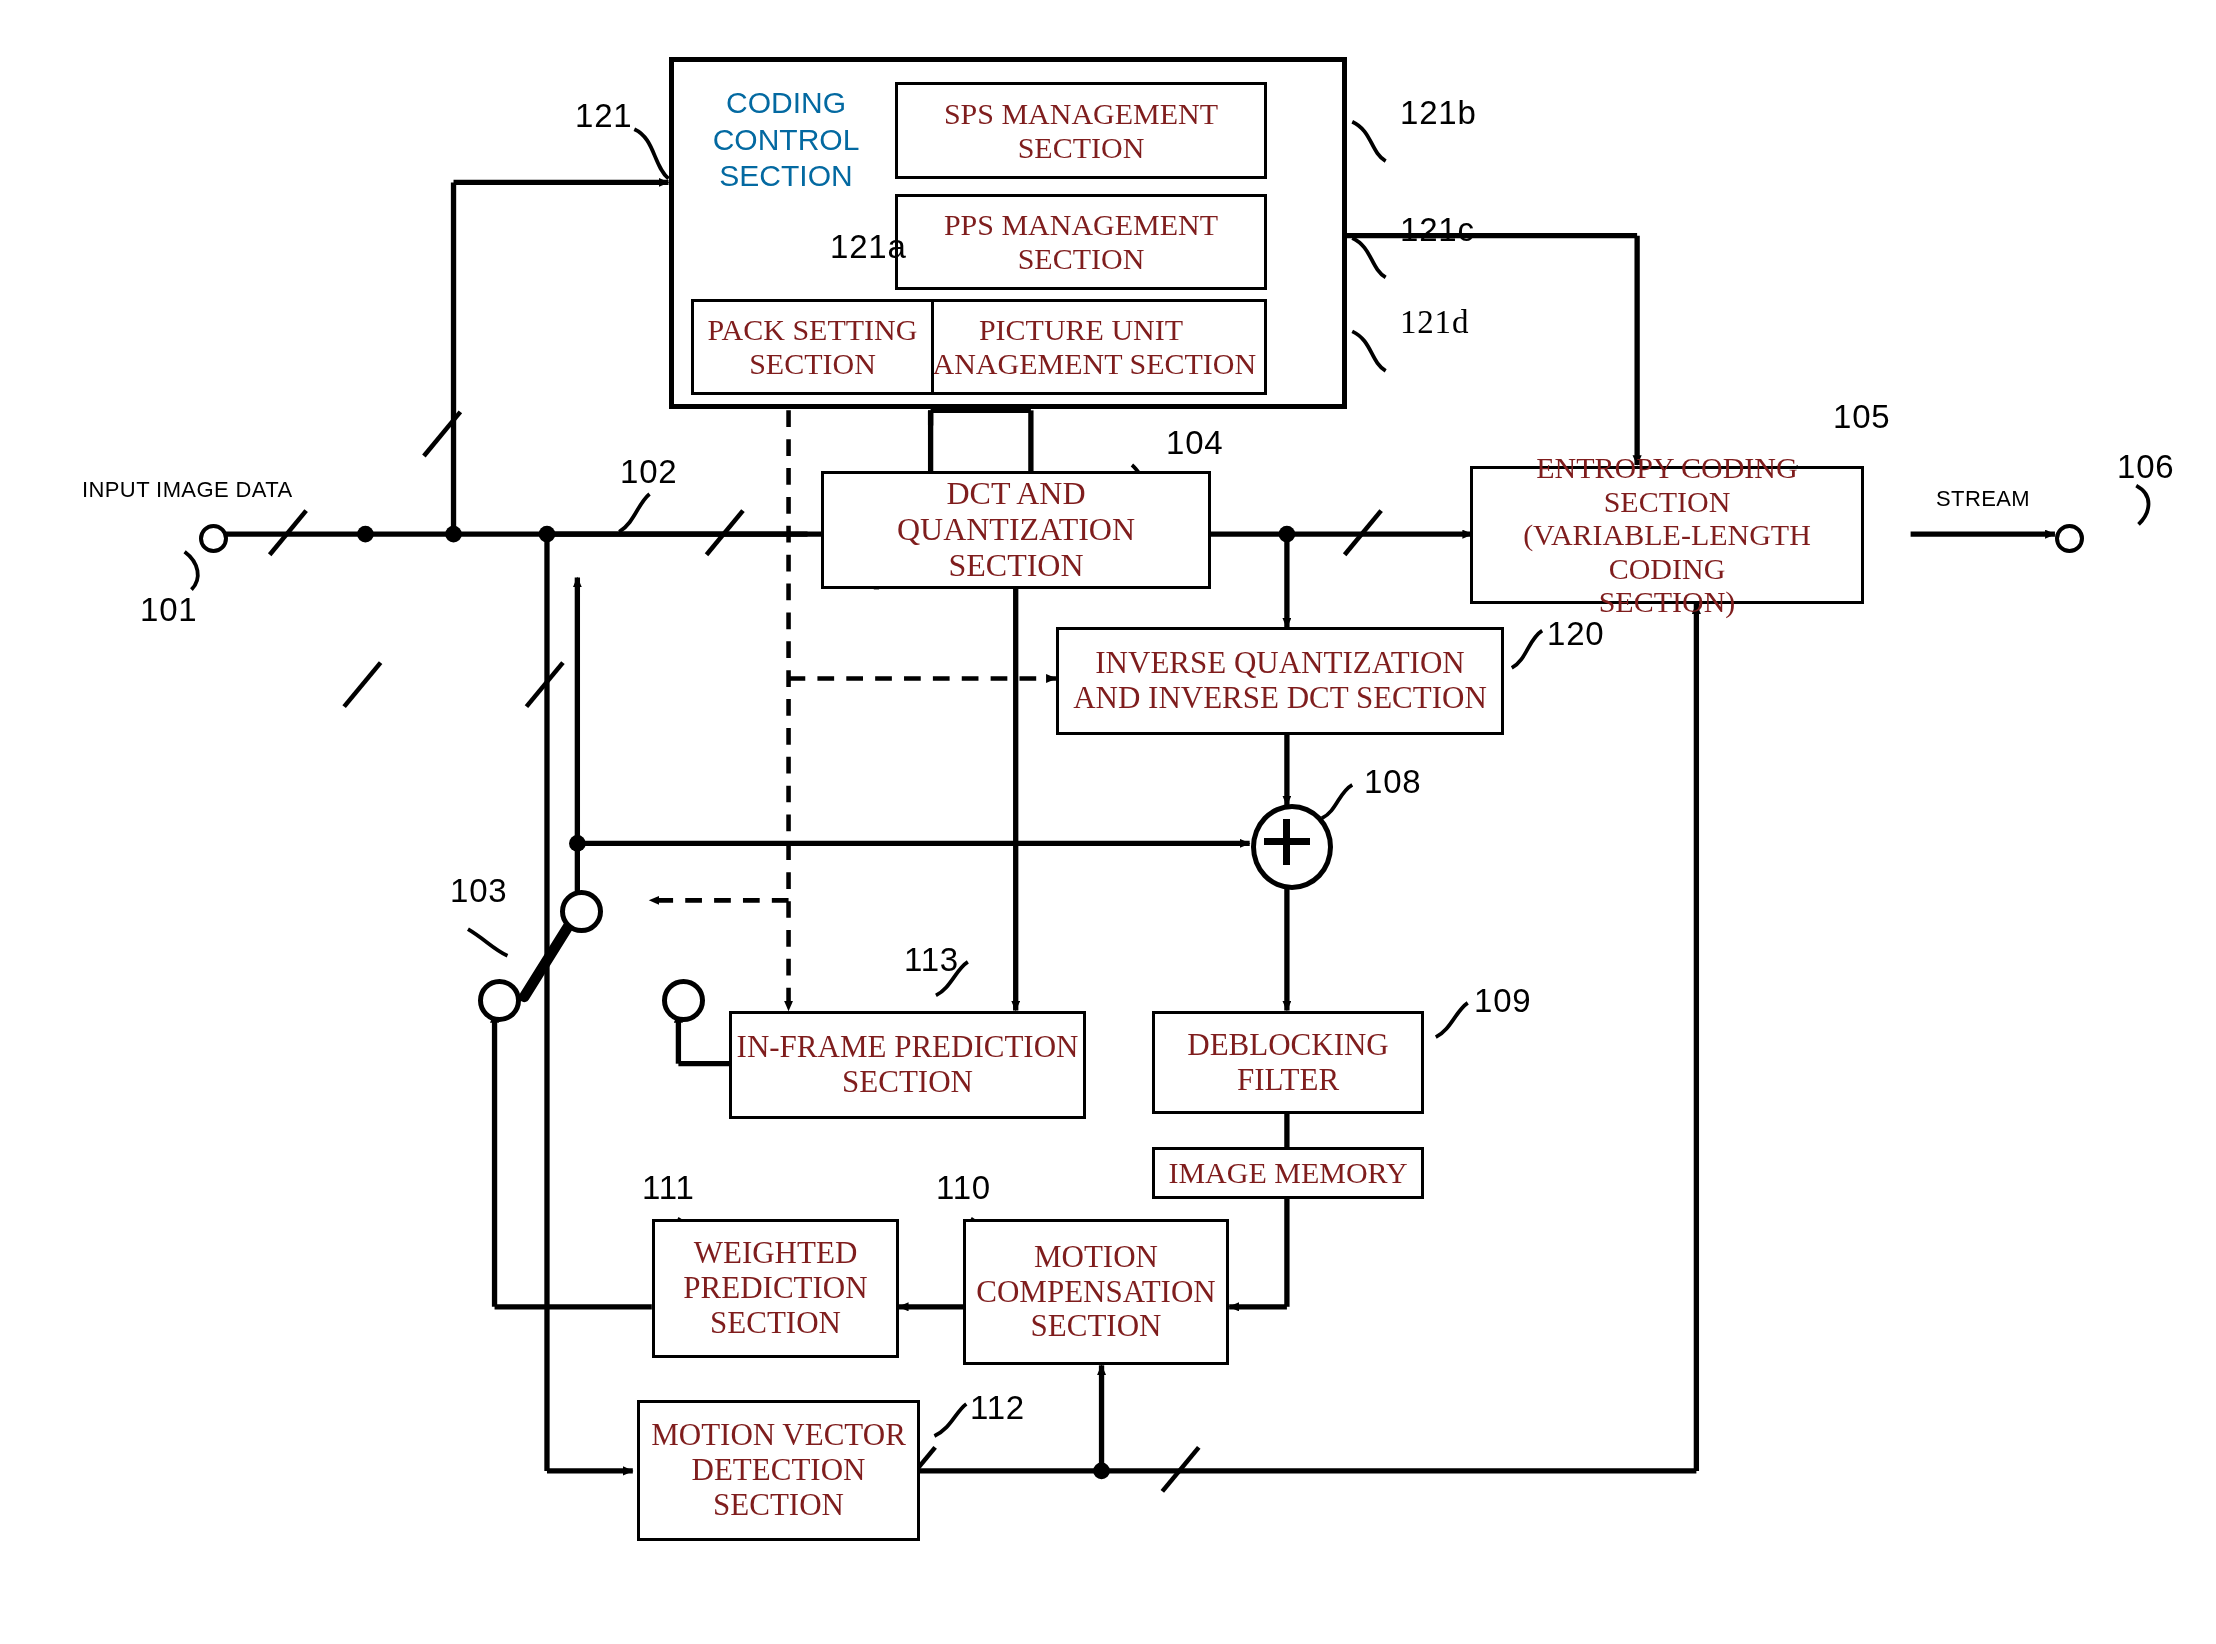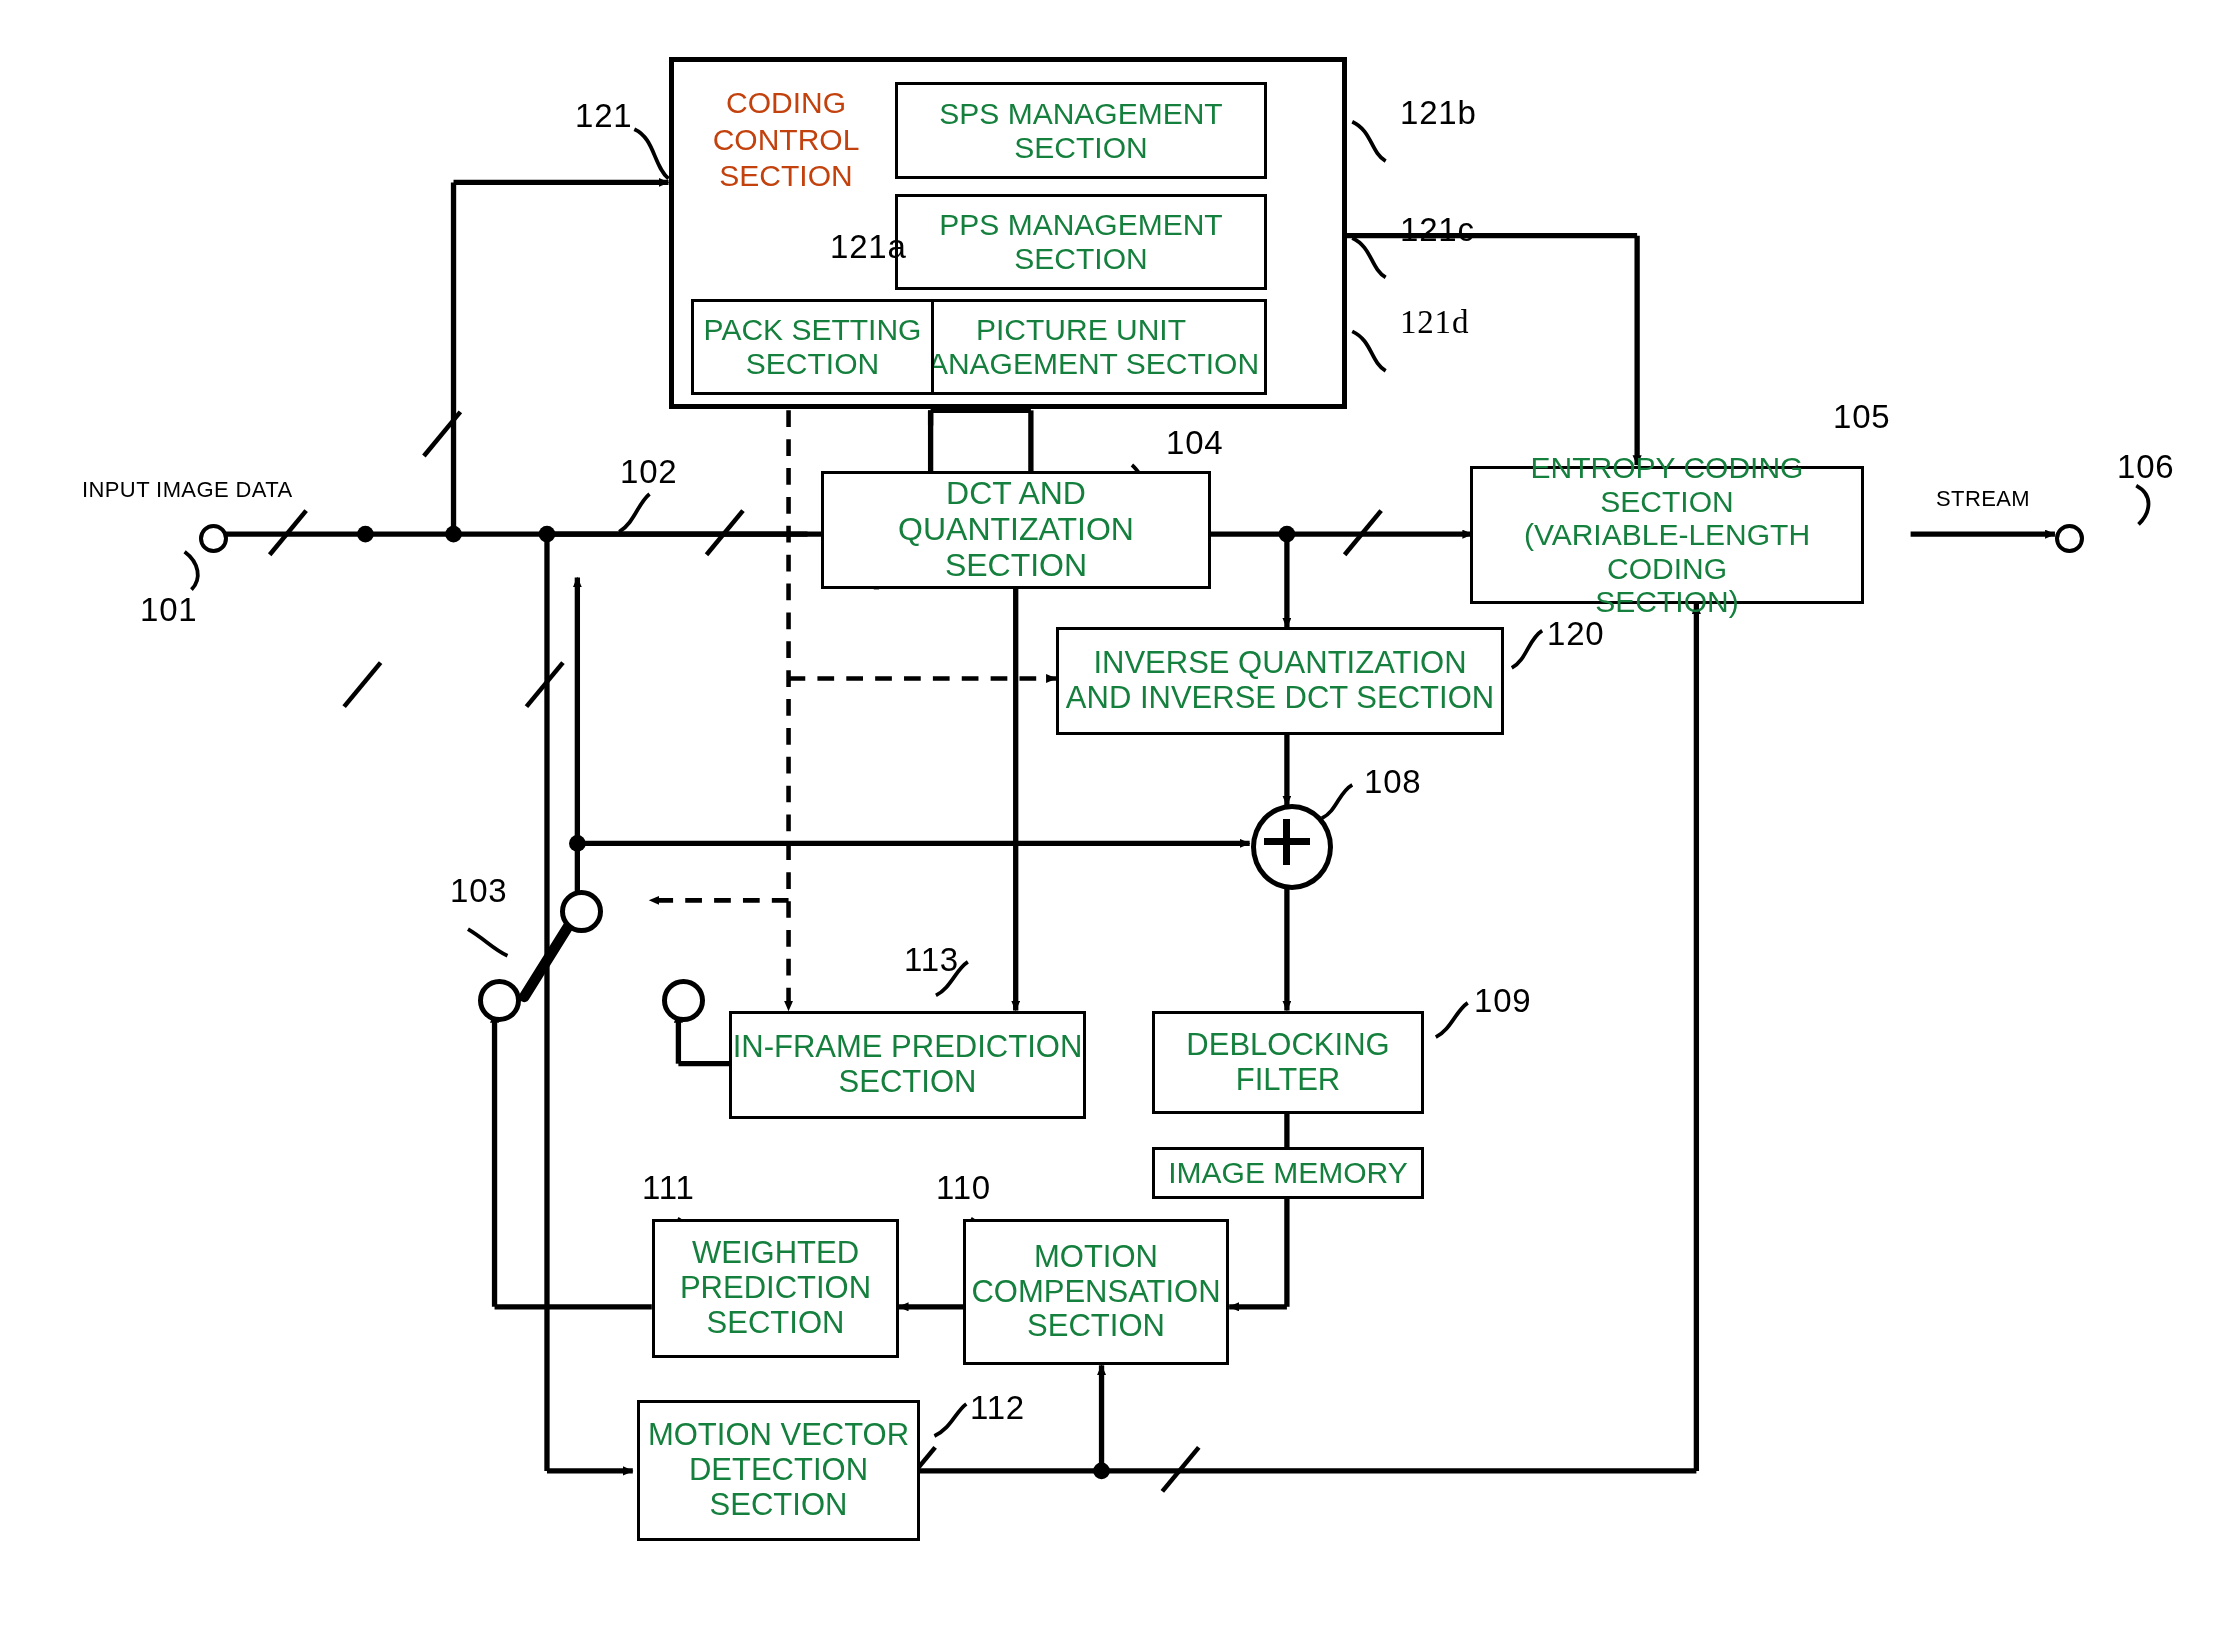--- a/index.html
+++ b/index.html
@@ -2,26 +2,26 @@
 <html style="font-size:12px"><head>
 <meta charset="utf-8">
 <style>
   html,body{margin:0;padding:0;background:#fff;}
   body{font-family:"Liberation Sans", sans-serif;}
   #stage{position:relative;width:2216px;height:1645px;background:#ffffff;overflow:hidden;}
   svg#wires{position:absolute;left:0;top:0;width:2216px;height:1645px;}
 
   .box{position:absolute;box-sizing:border-box;border:3.8px solid #000;background:#fff;
        display:flex;align-items:center;justify-content:center;text-align:center;
-       font-family:Liberation Sans, sans-serif;color:#15803d;line-height:1.12;}
+       font-family:Liberation Serif, serif;color:#7f1d1d;line-height:1.12;}
   .outer{border-width:5.3px;}
   .lbl{position:absolute;font-family:"Liberation Sans", sans-serif;color:#000;white-space:nowrap;}
   .ref{font-size:33px;letter-spacing:0.8px;}
   .plaintext{font-size:22px;letter-spacing:0.4px;}
-  .ccTitle{position:absolute;text-align:center;font-size:30px;line-height:1.22;color:#c2410c;}
+  .ccTitle{position:absolute;text-align:center;font-size:30px;line-height:1.22;color:#0369a1;}
 </style>
 </head>
 <body>
 
 <div id="stage">
 
   <svg id="wires" viewBox="0 0 2917 2165">
     <defs>
       <marker id="ah" markerWidth="16" markerHeight="16" refX="13" refY="6" orient="auto" markerUnits="userSpaceOnUse">
         <path d="M0,0 L14,6 L0,12 z" fill="#000"></path>

